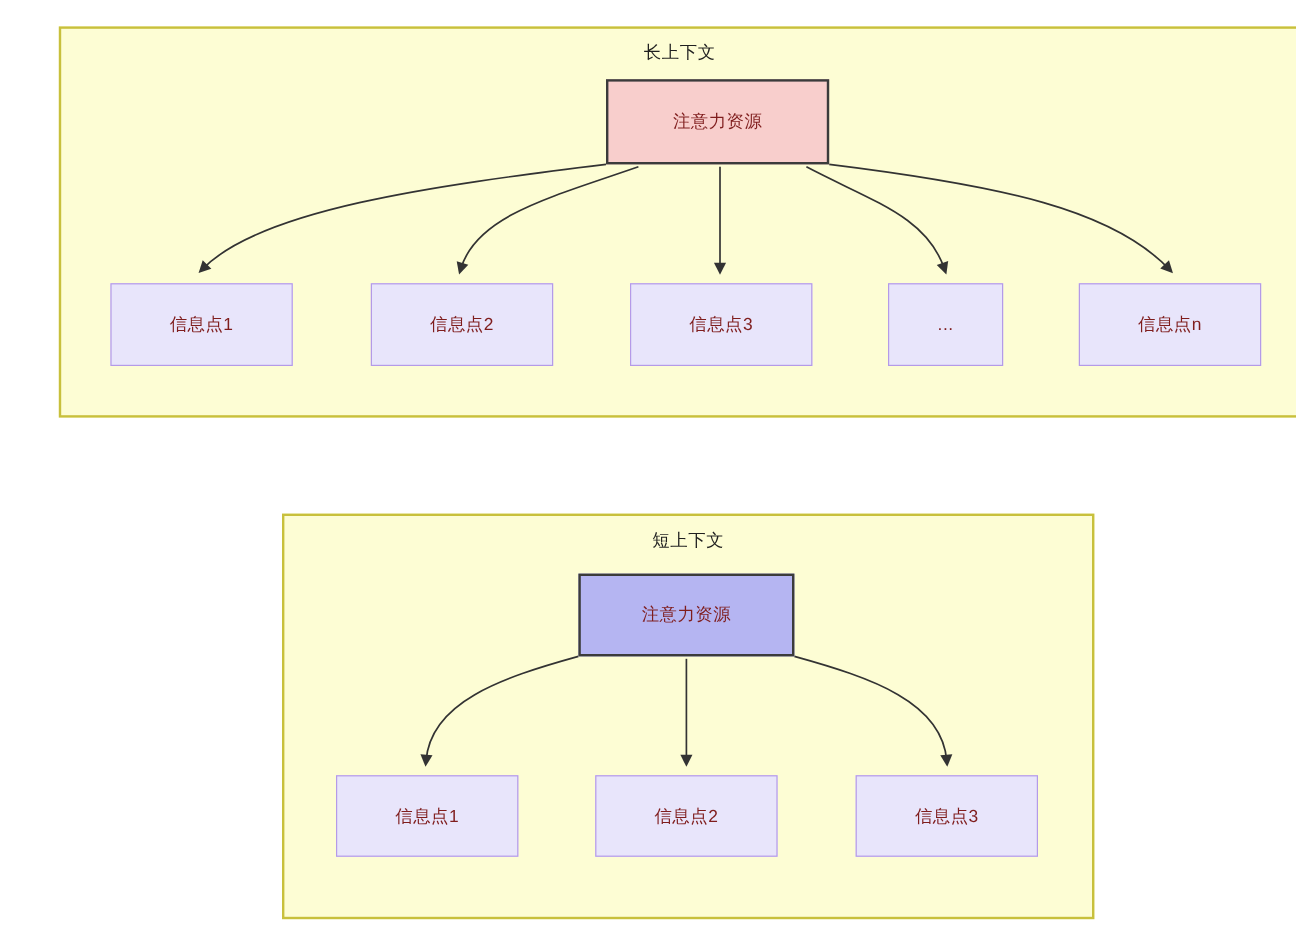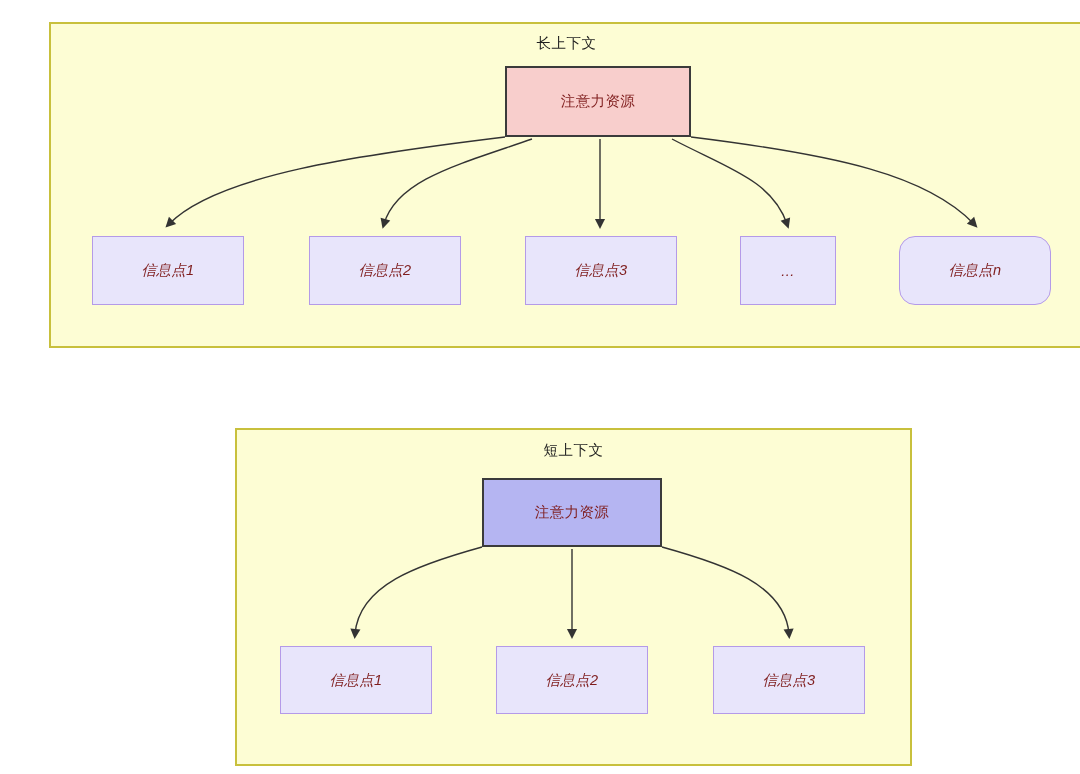--- a/index.html
+++ b/index.html
@@ -67,30 +67,29 @@
     background: #f8cecc;
     border: 2px solid #3b3b3b;
   }
   .node-attention-blue {
     background: #b5b5f2;
     border: 2px solid #3b3b3b;
   }
   .node-info {
     background: #e8e5fb;
     border: 1.6px solid #b49ae8;
-    font-style: italic;
   }
 
   
   #n-long-attention { left: 478px; top: 66px; width: 186px; height: 71px; }
   #n-long-info-1 { left: 65px;  top: 236px; width: 152px; height: 69px; }
   #n-long-info-2 { left: 282px; top: 236px; width: 152px; height: 69px; }
   #n-long-info-3 { left: 498px; top: 236px; width: 152px; height: 69px; }
   #n-long-info-4 { left: 713px; top: 236px; width: 96px;  height: 69px; }
-  #n-long-info-5 { left: 872px; top: 236px; width: 152px; height: 69px; border-radius: 16px; }
+  #n-long-info-5 { left: 872px; top: 236px; width: 152px; height: 69px; }
 
   
   #n-short-attention { left: 455px; top: 478px; width: 180px; height: 69px; }
   #n-short-info-1 { left: 253px; top: 646px; width: 152px; height: 68px; }
   #n-short-info-2 { left: 469px; top: 646px; width: 152px; height: 68px; }
   #n-short-info-3 { left: 686px; top: 646px; width: 152px; height: 68px; }
 
   .edges {
     position: absolute;
     left: 0; top: 0;

